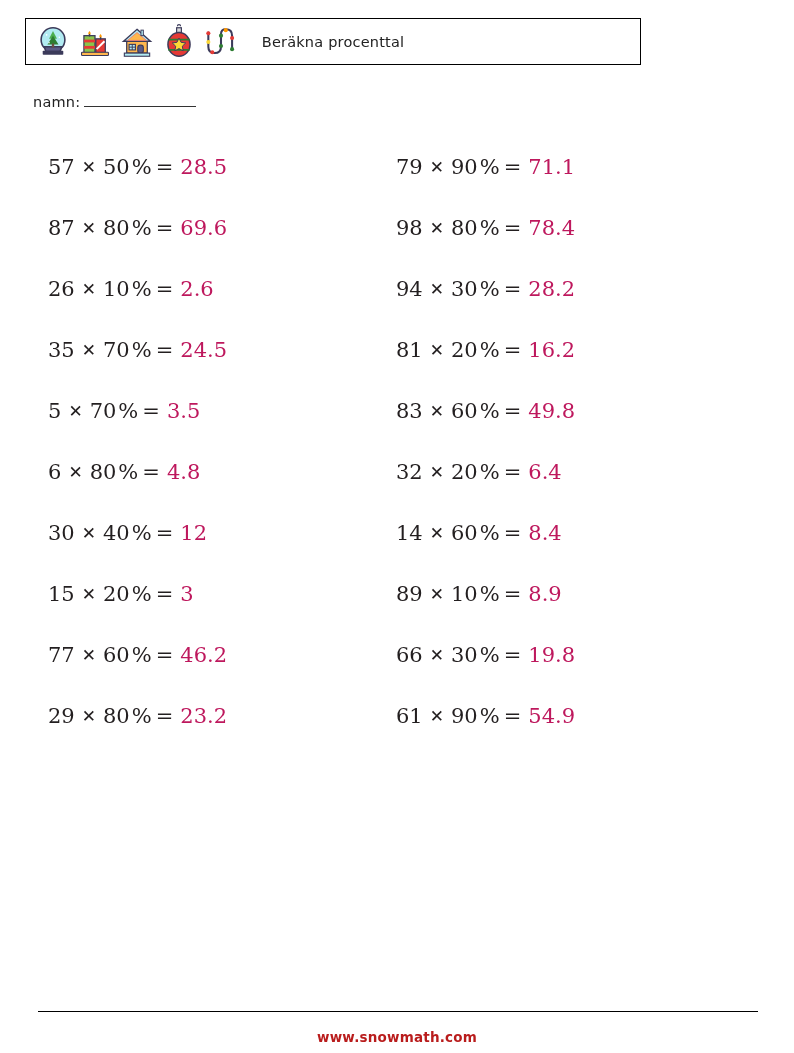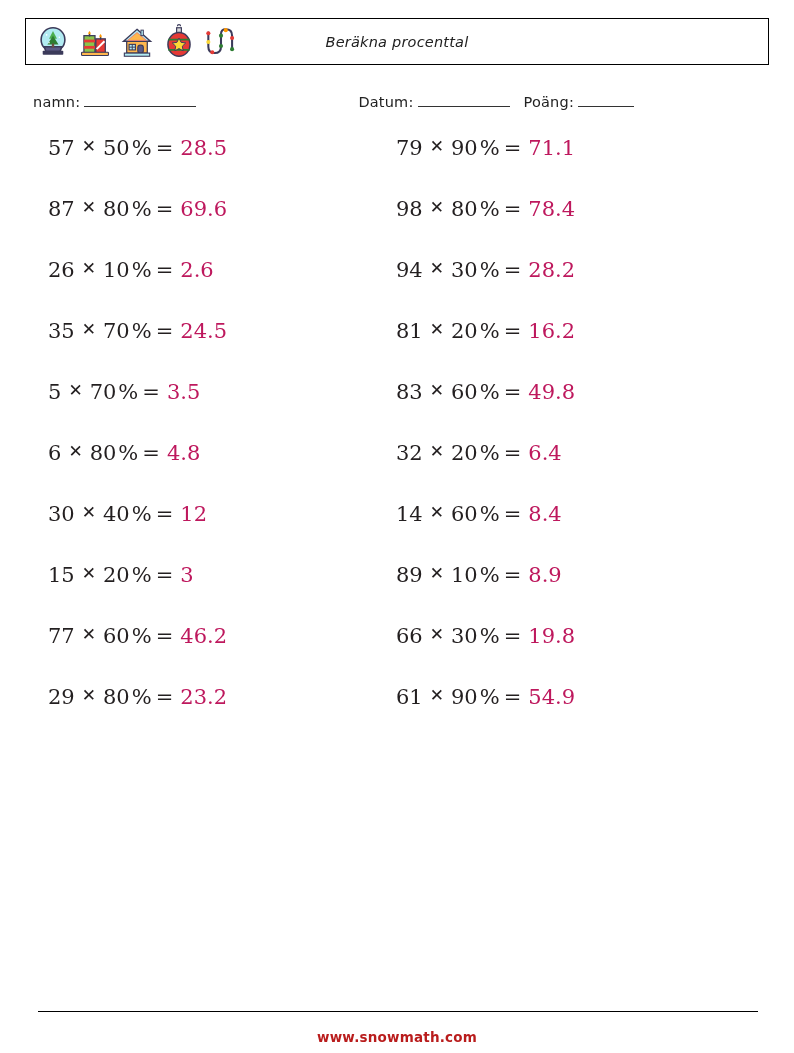--- a/index.html
+++ b/index.html
@@ -14,25 +14,24 @@
     font-family: "DejaVu Sans", sans-serif;
     color: #1a1a1a;
     overflow: hidden;
   }
 
   
   .header-box {
     position: absolute;
     left: 25px;
     top: 18px;
-    width: 744px;
+    width: 616px;
     height: 47px;
     border: 1.5px solid #000000;
     box-sizing: border-box;
-    font-style: italic;
   }
   .icon-strip {
     position: absolute;
     left: 8px;
     top: 50%;
     transform: translateY(-50%);
     display: flex;
     align-items: center;
     gap: 4px;
   }
@@ -102,20 +101,21 @@
   .col {
     position: absolute;
     top: 0;
   }
   .col-left  { left: 48px;  width: 330px; }
   .col-right { left: 396px; width: 330px; }
 
   .prob {
     height: 61px;
     display: flex;
+    align-items: center;
     font-family: "DejaVu Serif", serif;
     font-size: 21px;
     color: #231f20;
     white-space: nowrap;
   }
   .prob .operand { letter-spacing: 0px; }
   .prob .times {
     margin: 0 7px;
     font-family: "DejaVu Sans", sans-serif;
     font-size: 17px;
@@ -215,23 +215,20 @@
 
   </div>
 
   <div class="header-title">Beräkna procenttal</div>
 </div>
 
 <div class="meta-row">
   <div class="meta-name">
     <span class="meta-label">namn:</span><span class="blank blank-name"></span>
   </div>
-  <div class="meta-right">
-    <span class="meta-label">Datum:</span><span class="blank blank-date"></span><span class="meta-label">Poäng:</span><span class="blank blank-score"></span>
-  </div>
 </div>
 
 <div class="problems">
   <div class="col col-left">
       <div class="prob">
         <span class="operand">57</span>
         <span class="times">✕</span>
         <span class="pct">50</span>
         <span class="pct-sign">%</span>
         <span class="eq">=</span>

